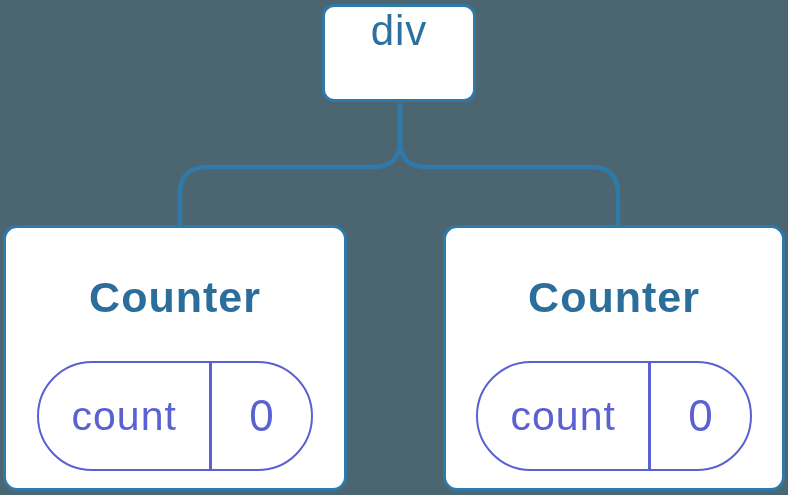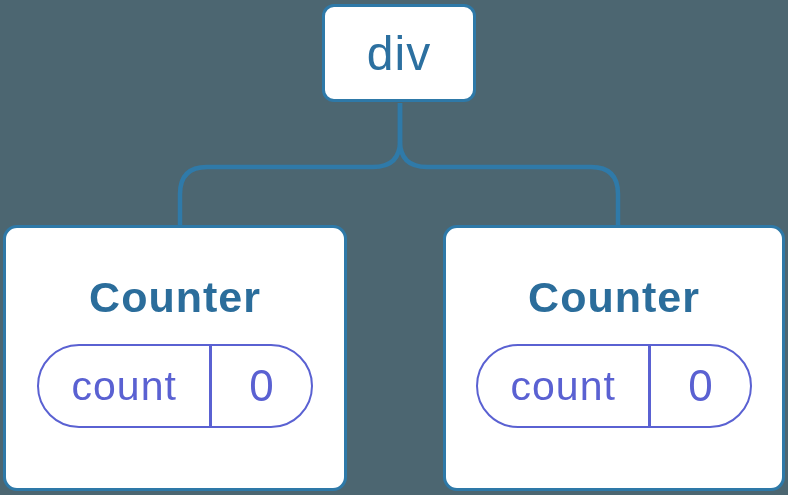--- a/index.html
+++ b/index.html
@@ -19,23 +19,23 @@
     position: absolute;
     left: 322px;
     top: 4px;
     width: 154px;
     height: 98px;
     box-sizing: border-box;
     background: #ffffff;
     border: 3px solid #2e79a8;
     border-radius: 12px;
     display: flex;
-    align-items: center;
+    align-items: flex-start;
     justify-content: center;
-    font-size: 48px;
+    font-size: 42px;
     font-weight: 500;
     letter-spacing: 1px;
     color: #2c70a0;
     z-index: 2;
   }
   
   .connector {
     position: absolute;
     left: 0;
     top: 0;
@@ -65,22 +65,22 @@
     margin-top: 44px;
     text-align: center;
     font-size: 43px;
     line-height: 50px;
     font-weight: 700;
     letter-spacing: 1px;
     color: #2b6d9b;
   }
   .pill {
     width: 276px;
-    height: 84px;
-    margin: 22px auto 0;
+    height: 110px;
+    margin: 39px auto 0;
     box-sizing: border-box;
     border: 2.5px solid #5a61d2;
     border-radius: 999px;
     display: flex;
     overflow: hidden;
     background: #ffffff;
   }
   .pill-key {
     flex: 1.72;
     display: flex;

